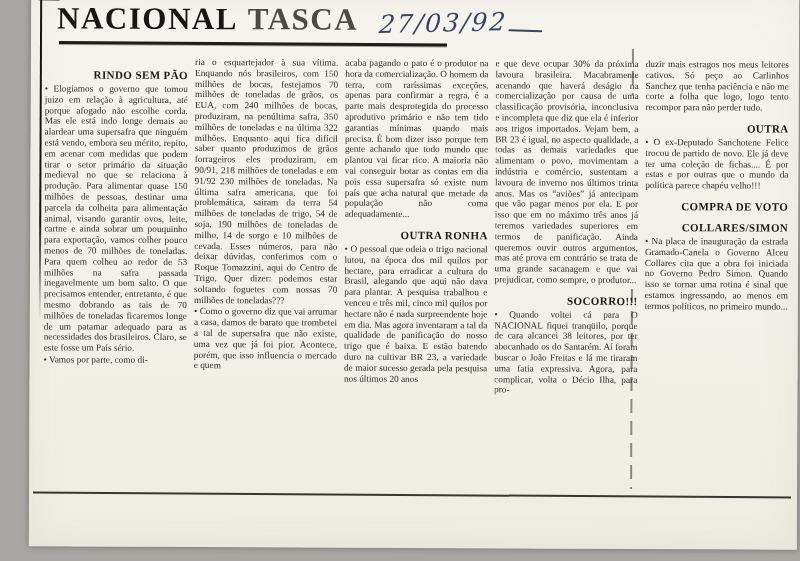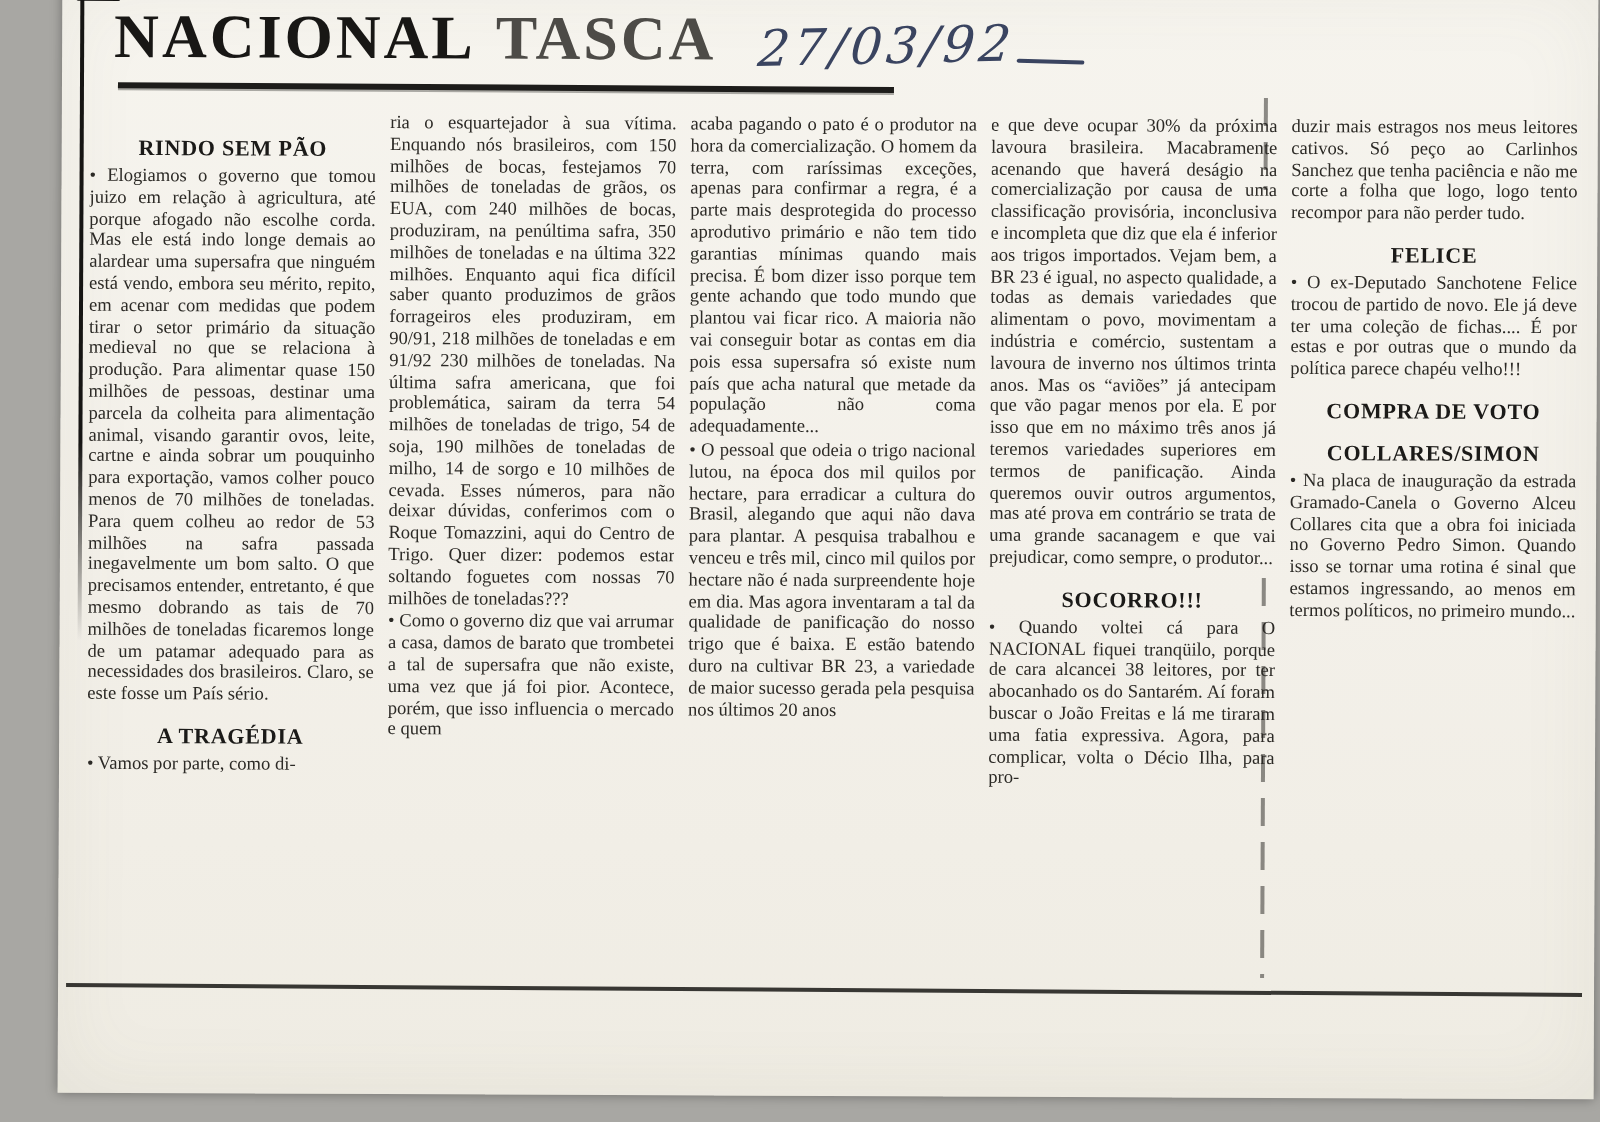--- a/index.html
+++ b/index.html
@@ -67,21 +67,21 @@
     display:flex;gap:7px;
   }
   .col{
     flex:1 1 0;overflow:hidden;color:var(--ink);
     font-size:9.3px;line-height:10.8px;text-align:justify;
     hyphens:auto;-webkit-hyphens:auto;
   }
   .col.first{padding-top:12px;}
   .col-heading{
     font-size:11px;line-height:12px;font-weight:bold;color:var(--heading-ink);
-    letter-spacing:.4px;margin-top:9px;margin-bottom:3px;text-align:center;
+    letter-spacing:.4px;margin-top:9px;margin-bottom:3px;text-align:right;
   }
   .col-heading:first-child{margin-top:0;}
   .col-para{margin:0 0 1px 0;}
   
   .bottom-rule{
     position:absolute;left:4px;top:502px;width:758px;height:2px;background:#23221f;
     transform:rotate(0.12deg);opacity:.9;
   }
 </style>
 </head>
@@ -101,43 +101,43 @@
     </div>
     <div class="title-rule"></div>
     <div class="hand-date"><span>27/03/92</span><span class="date-tail"></span></div>
   </div>
 
   <div class="columns">
 
     <div class="col first">
       <div class="col-heading">RINDO SEM PÃO</div>
       <p class="col-para">• Elogiamos o governo que tomou juizo em relação à agricultura, até porque afogado não escolhe corda. Mas ele está indo longe demais ao alardear uma supersafra que ninguém está vendo, embora seu mérito, repito, em acenar com medidas que podem tirar o setor primário da situação medieval no que se relaciona à produção. Para alimentar quase 150 milhões de pessoas, destinar uma parcela da colheita para alimentação animal, visando garantir ovos, leite, cartne e ainda sobrar um pouquinho para exportação, vamos colher pouco menos de 70 milhões de toneladas. Para quem colheu ao redor de 53 milhões na safra passada inegavelmente um bom salto. O que precisamos entender, entretanto, é que mesmo dobrando as tais de 70 milhões de toneladas ficaremos longe de um patamar adequado para as necessidades dos brasileiros. Claro, se este fosse um País sério.</p>
-      <div class="col-heading">A TRAGÉDIA</div>
       <p class="col-para">• Vamos por parte, como di-</p>
     </div>
 
     <div class="col">
       <p class="col-para">ria o esquartejador à sua vítima. Enquando nós brasileiros, com 150 milhões de bocas, festejamos 70 milhões de toneladas de grãos, os EUA, com 240 milhões de bocas, produziram, na penúltima safra, 350 milhões de toneladas e na última 322 milhões. Enquanto aqui fica difícil saber quanto produzimos de grãos forrageiros eles produziram, em 90/91, 218 milhões de toneladas e em 91/92 230 milhões de toneladas. Na última safra americana, que foi problemática, sairam da terra 54 milhões de toneladas de trigo, 54 de soja, 190 milhões de toneladas de milho, 14 de sorgo e 10 milhões de cevada. Esses números, para não deixar dúvidas, conferimos com o Roque Tomazzini, aqui do Centro de Trigo. Quer dizer: podemos estar soltando foguetes com nossas 70 milhões de toneladas???</p>
       <p class="col-para">• Como o governo diz que vai arrumar a casa, damos de barato que trombetei a tal de supersafra que não existe, uma vez que já foi pior. Acontece, porém, que isso influencia o mercado e quem</p>
     </div>
 
     <div class="col">
       <p class="col-para">acaba pagando o pato é o produtor na hora da comercialização. O homem da terra, com raríssimas exceções, apenas para confirmar a regra, é a parte mais desprotegida do processo aprodutivo primário e não tem tido garantias mínimas quando mais precisa. É bom dizer isso porque tem gente achando que todo mundo que plantou vai ficar rico. A maioria não vai conseguir botar as contas em dia pois essa supersafra só existe num país que acha natural que metade da população não coma adequadamente...</p>
+      <div class="col-heading">OUTRA RONHA</div>
       <p class="col-para">• O pessoal que odeia o trigo nacional lutou, na época dos mil quilos por hectare, para erradicar a cultura do Brasil, alegando que aqui não dava para plantar. A pesquisa trabalhou e venceu e três mil, cinco mil quilos por hectare não é nada surpreendente hoje em dia. Mas agora inventaram a tal da qualidade de panificação do nosso trigo que é baixa. E estão batendo duro na cultivar BR 23, a variedade de maior sucesso gerada pela pesquisa nos últimos 20 anos</p>
     </div>
 
     <div class="col">
       <p class="col-para">e que deve ocupar 30% da próxima lavoura brasileira. Macabramente acenando que haverá deságio na comercialização por causa de uma classificação provisória, inconclusiva e incompleta que diz que ela é inferior aos trigos importados. Vejam bem, a BR 23 é igual, no aspecto qualidade, a todas as demais variedades que alimentam o povo, movimentam a indústria e comércio, sustentam a lavoura de inverno nos últimos trinta anos. Mas os “aviões” já antecipam que vão pagar menos por ela. E por isso que em no máximo três anos já teremos variedades superiores em termos de panificação. Ainda queremos ouvir outros argumentos, mas até prova em contrário se trata de uma grande sacanagem e que vai prejudicar, como sempre, o produtor...</p>
       <div class="col-heading">SOCORRO!!!</div>
       <p class="col-para">• Quando voltei cá para O NACIONAL fiquei tranqüilo, porque de cara alcancei 38 leitores, por ter abocanhado os do Santarém. Aí foram buscar o João Freitas e lá me tiraram uma fatia expressiva. Agora, para complicar, volta o Décio Ilha, para pro-</p>
     </div>
 
     <div class="col">
       <p class="col-para">duzir mais estragos nos meus leitores cativos. Só peço ao Carlinhos Sanchez que tenha paciência e não me corte a folha que logo, logo tento recompor para não perder tudo.</p>
-      <div class="col-heading">FELICE</div>
+      <div class="col-heading">OUTRA</div>
       <p class="col-para">• O ex-Deputado Sanchotene Felice trocou de partido de novo. Ele já deve ter uma coleção de fichas.... É por estas e por outras que o mundo da política parece chapéu velho!!!</p>
       <div class="col-heading">COMPRA DE VOTO</div>
       <div class="col-heading">COLLARES/SIMON</div>
       <p class="col-para">• Na placa de inauguração da estrada Gramado-Canela o Governo Alceu Collares cita que a obra foi iniciada no Governo Pedro Simon. Quando isso se tornar uma rotina é sinal que estamos ingressando, ao menos em termos políticos, no primeiro mundo...</p>
     </div>
 
   </div>
 
   <div class="bottom-rule"></div>
 </div>

